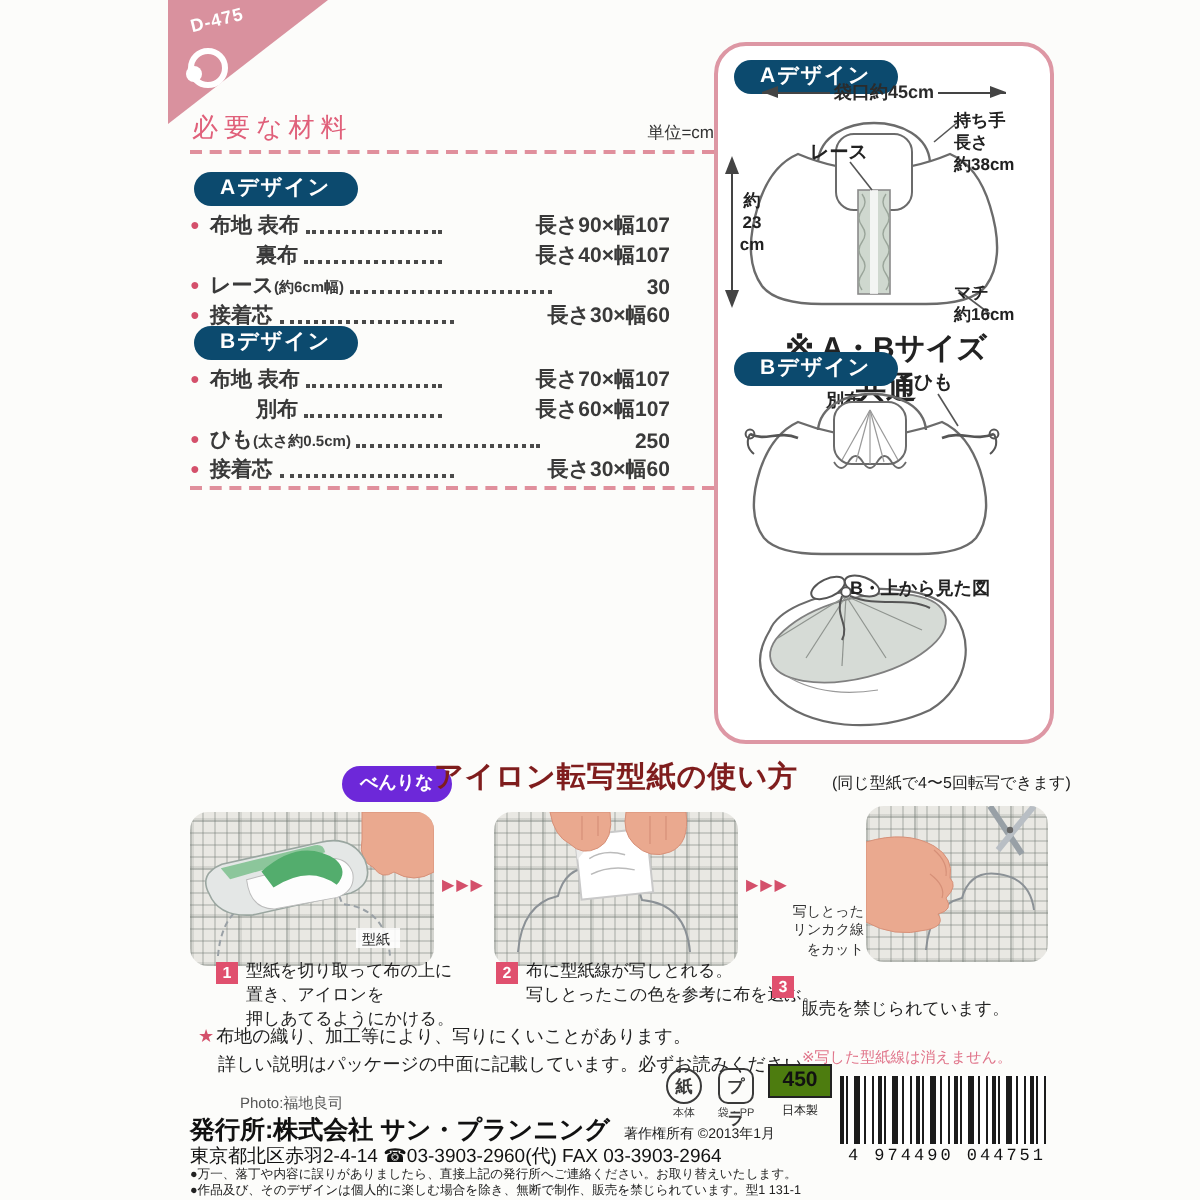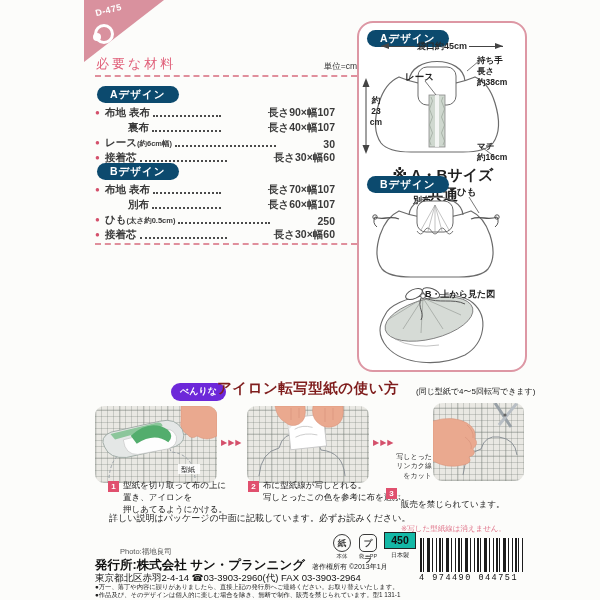--- a/index.html
+++ b/index.html
@@ -70,27 +70,27 @@
   .address{position:absolute;left:95px;top:572px;font-size:9.5px;color:#111;}
   .fnote{position:absolute;left:95px;font-size:6.3px;color:#222;}
   .rwrap{position:absolute;width:24px;text-align:center;}
   .rmark{display:block;margin:0 auto;width:16px;height:16px;border:1.7px solid #3a3a3a;
          font-size:8.5px;font-weight:bold;line-height:16px;color:#3a3a3a;}
   .round{border-radius:50%;}
   .sq{border-radius:5px;}
   .rsub{display:block;font-size:5.5px;color:#3a3a3a;margin-top:1px;}
   .pricebox{position:absolute;left:384px;top:532px;width:32px;text-align:center;}
   .price{display:block;border:1.3px solid #222;font-size:10.5px;font-weight:bold;line-height:15px;
-         height:15px;background:#14b8a6;color:#111;}
+         height:15px;background:#4d7c0f;color:#111;}
   .madein{display:block;font-size:6px;margin-top:2px;color:#222;}
   .barcode{position:absolute;left:420px;top:538px;width:103px;height:34px;background:
      repeating-linear-gradient(90deg,#1c1c1c 0 2px,#fff 2px 3px,#1c1c1c 3px 4px,#fff 4px 7px,
      #1c1c1c 7px 10px,#fff 10px 12px,#1c1c1c 12px 13px,#fff 13px 16px,#1c1c1c 16px 17px,#fff 17px 19px);}
   .bardigits{position:absolute;left:419px;top:573px;width:104px;font-family:"Liberation Mono","DejaVu Sans Mono",monospace;
-     font-size:8.5px;letter-spacing:1.5px;color:#111;text-align:left;}
+     font-size:8.5px;letter-spacing:1.5px;color:#111;text-align:right;}
 </style>
 </head>
 <body>
 
 <div class="page">
 
   <div class="corner"></div>
   <div class="corner-code">D-475</div>
   <div class="logo-ring"></div>
   <div class="logo-dot"></div>
@@ -313,20 +313,21 @@
   </div>
   <div class="step" style="left:386px;top:487px">
     <span class="stepnum">3</span>
     <span class="steptext">
       <span>販売を禁じられています。</span><br>
       <span class="stepnote">※写した型紙線は消えません。</span>
     </span>
   </div>
 
   <div class="cautions">
+    <div><span class="star">★</span><span>布地の織り、加工等により、写りにくいことがあります。</span></div>
     <div class="c2">詳しい説明はパッケージの中面に記載しています。必ずお読みください。</div>
   </div>
 
   <div class="photocredit">Photo:福地良司</div>
   <div class="pubrow">
     <span>発行所:株式会社 サン・プランニング</span><span class="copyright">著作権所有 ©2013年1月</span>
   </div>
   <div class="address">東京都北区赤羽2-4-14 ☎03-3903-2960(代) FAX 03-3903-2964</div>
   <div class="fnote" style="top:583px">●万一、落丁や内容に誤りがありましたら、直接上記の発行所へご連絡ください。お取り替えいたします。</div>
   <div class="fnote" style="top:591px">●作品及び、そのデザインは個人的に楽しむ場合を除き、無断で制作、販売を禁じられています。型1 131-1</div>

